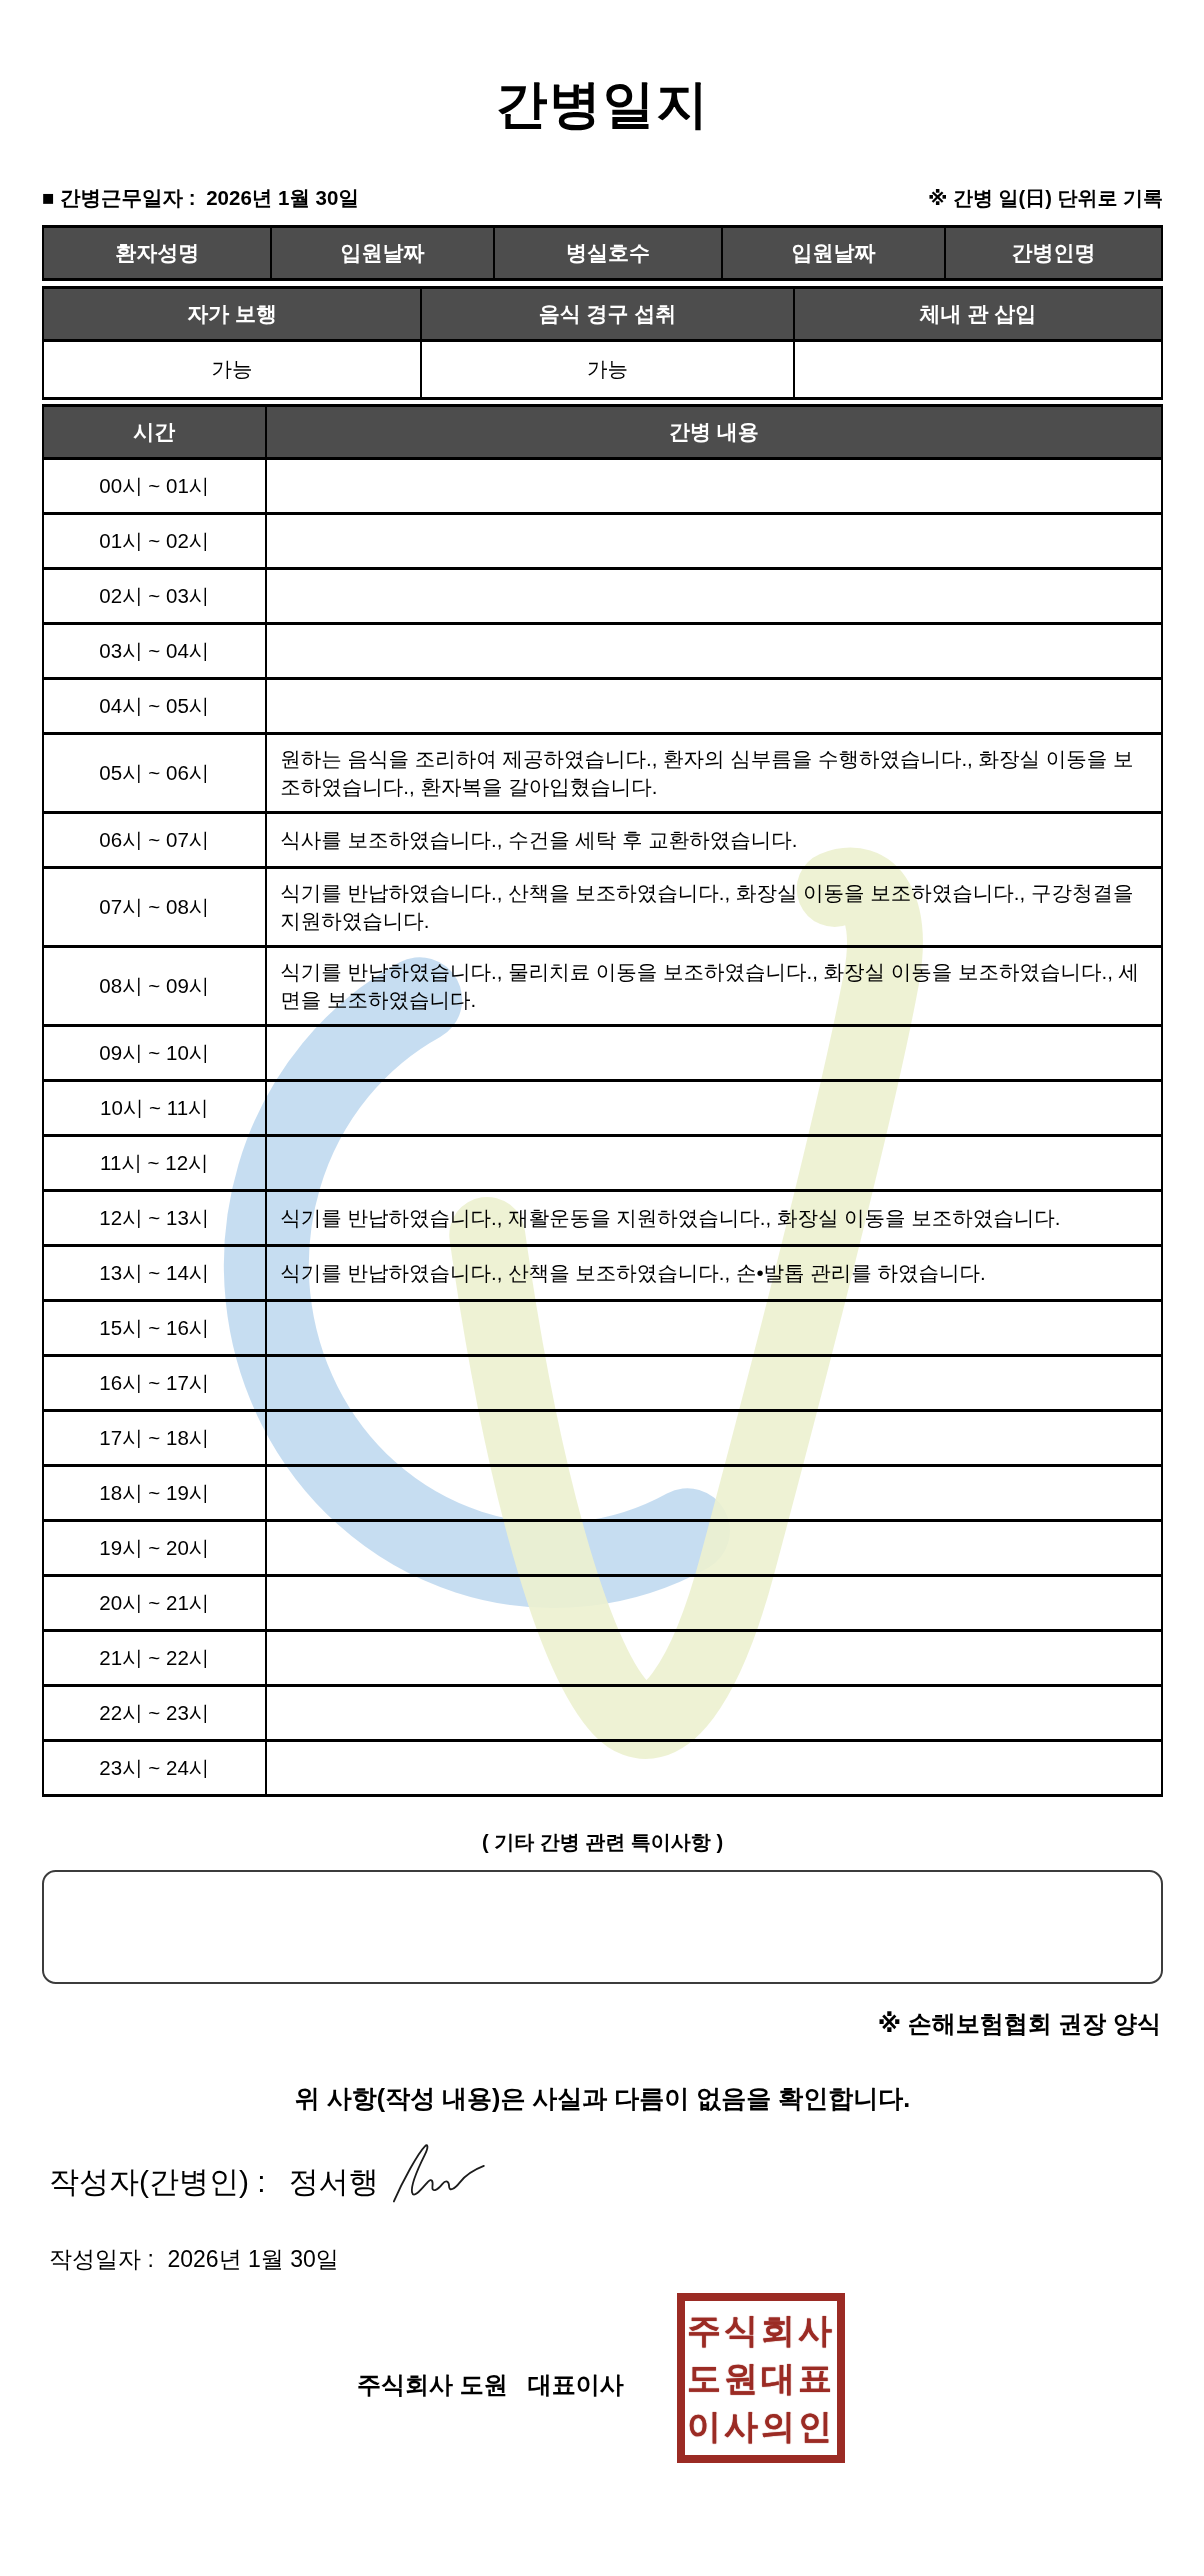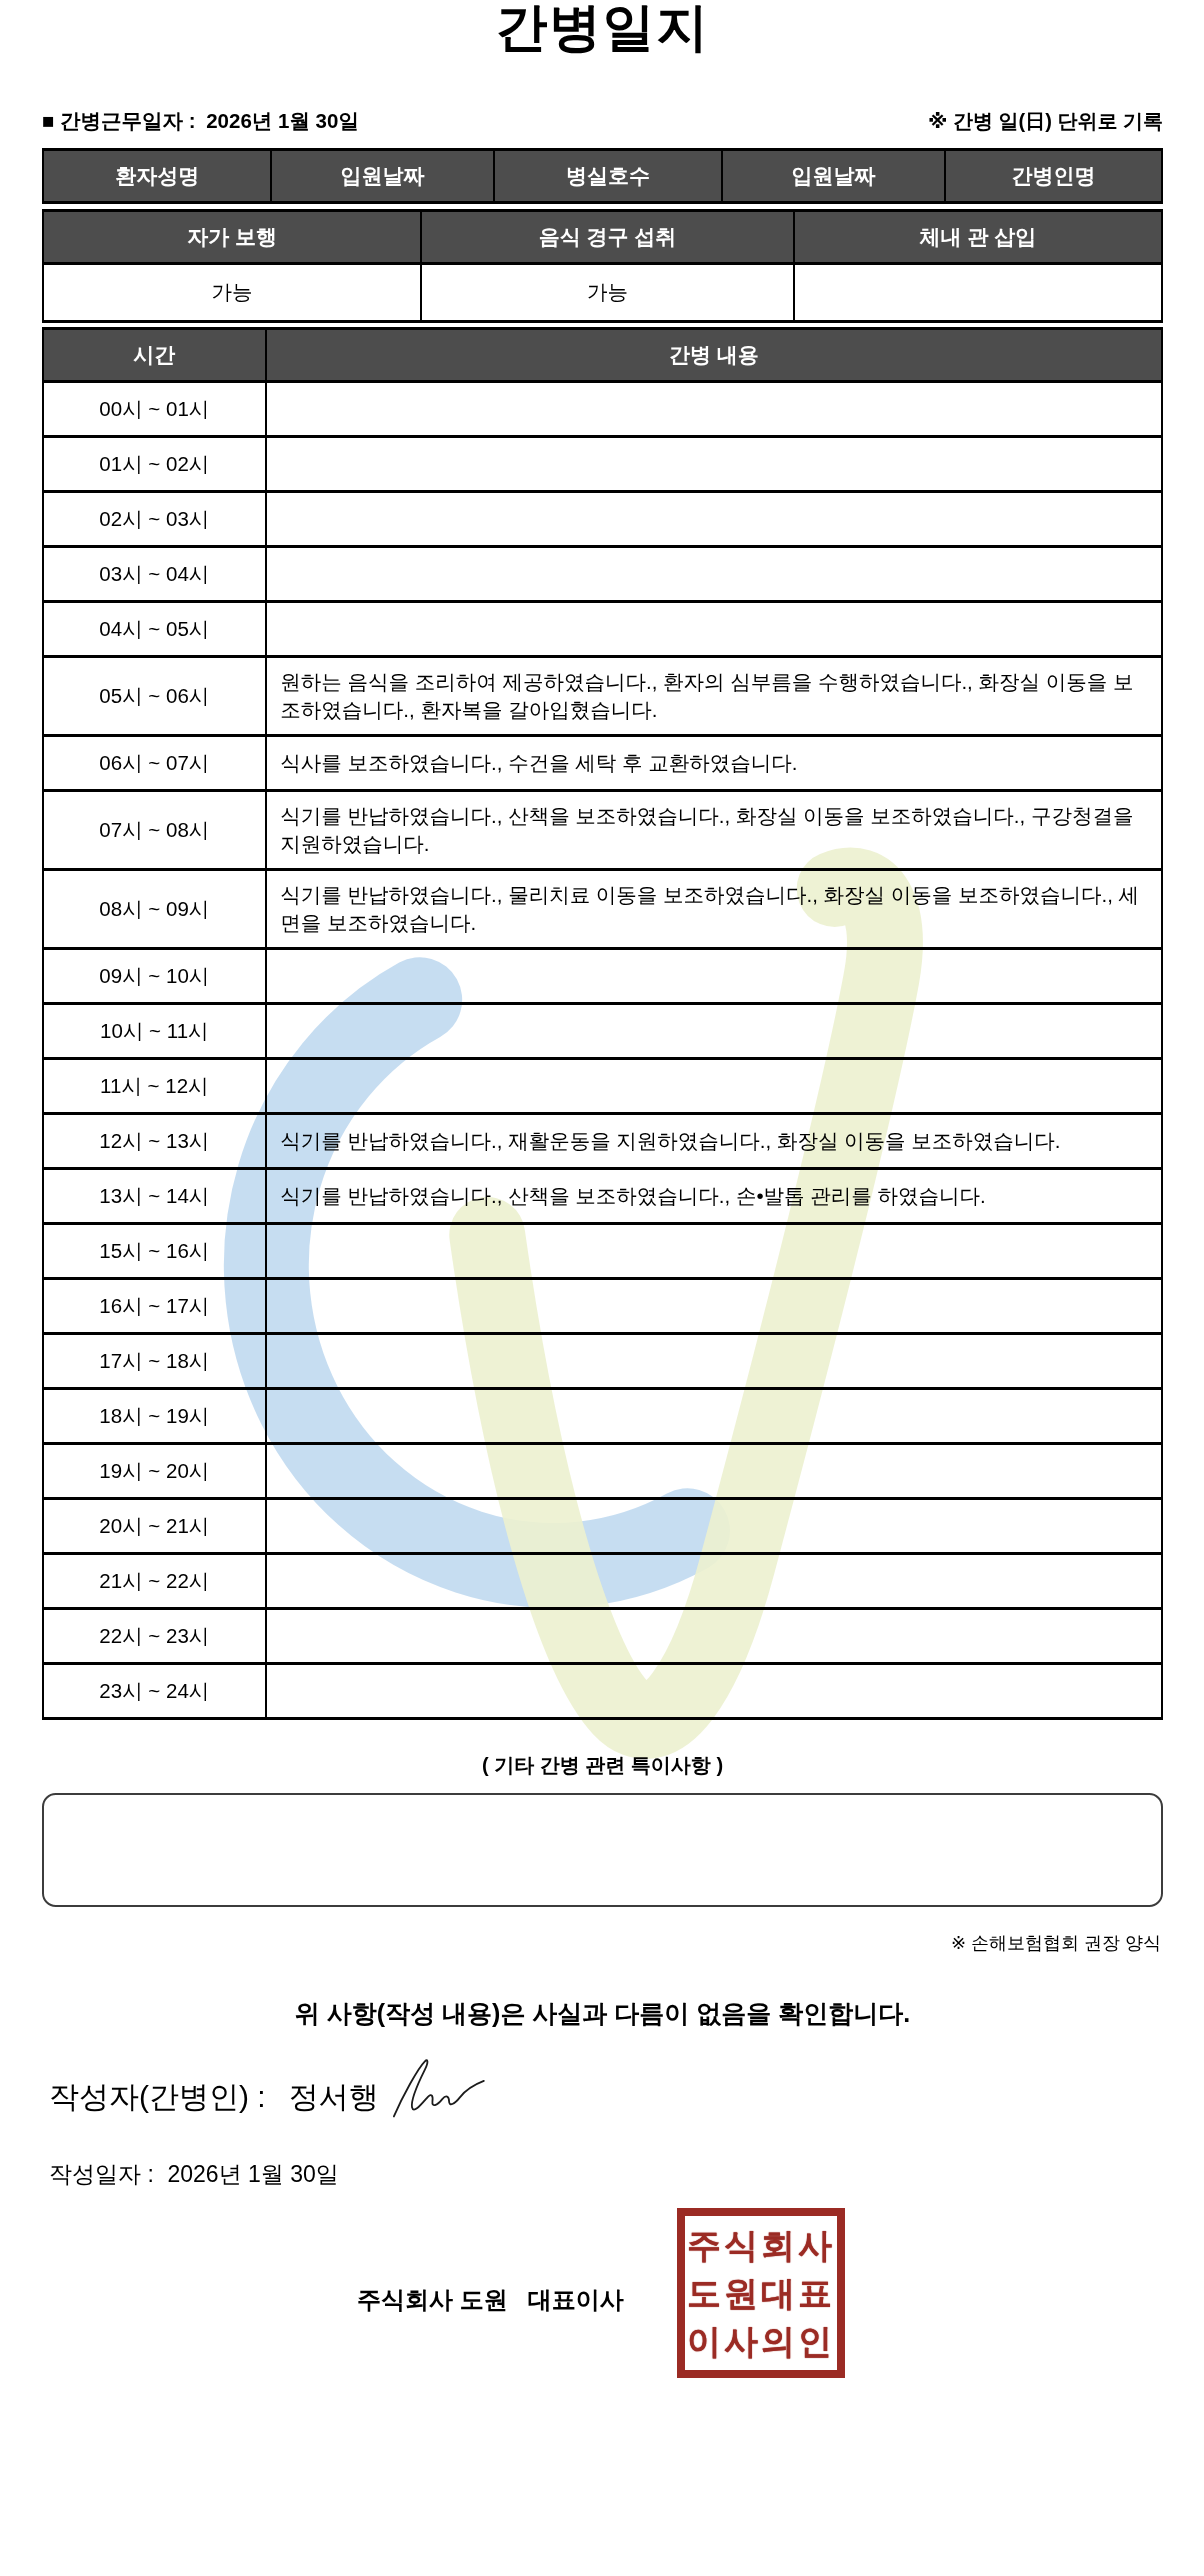--- a/index.html
+++ b/index.html
@@ -20,20 +20,21 @@
   .watermark {
     position: absolute;
     left: 0; top: 0;
     width: 1205px; height: 2576px;
     z-index: 0;
     pointer-events: none;
   }
   
   .doc-title {
     position: relative; z-index: 1;
+    padding-top: 77px;
     text-align: center;
     font-size: 52px;
     font-weight: 900;
     letter-spacing: 1.5px;
     line-height: 1.05;
   }
   .meta-row {
     position: relative; z-index: 1;
     display: flex;
     justify-content: space-between;
@@ -97,22 +98,22 @@
     height: 114px;
     margin: 13.7px auto 0;
     border: 2.3px solid #3c3c3c;
     border-radius: 13.7px;
     background: #fff;
   }
   .form-note {
     position: relative; z-index: 1;
     margin: 24px 44px 0 0;
     text-align: right;
-    font-size: 18px;
-    font-weight: 400;
+    font-size: 24px;
+    font-weight: 700;
   }
   
   .confirmation {
     position: relative; z-index: 1;
     margin-top: 42px;
     text-align: center;
     font-size: 25px;
     font-weight: 800;
   }
   .writer-line {

